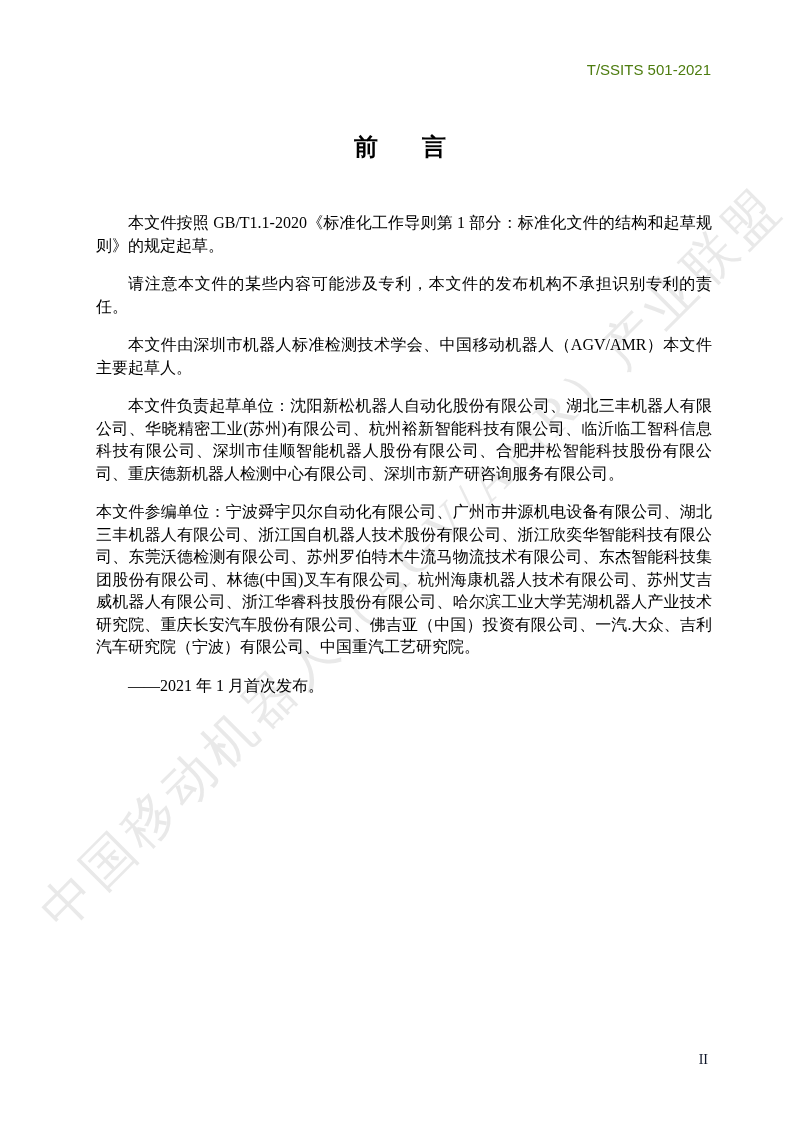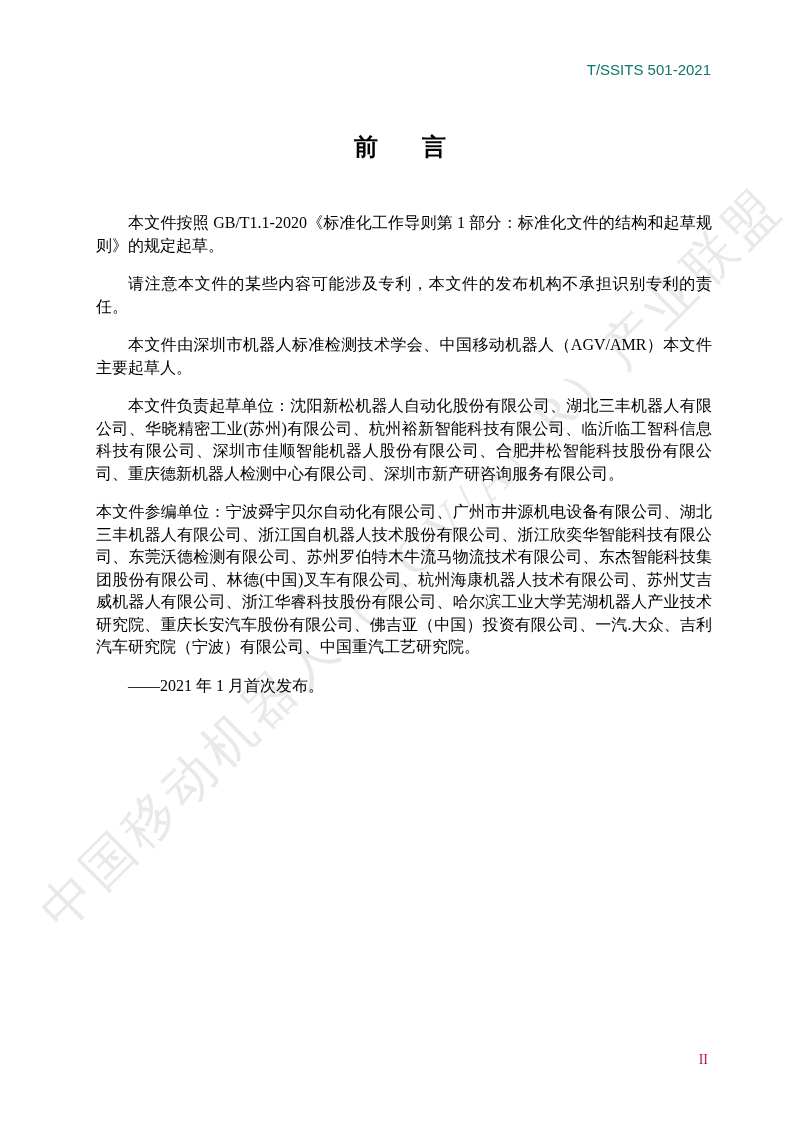--- a/index.html
+++ b/index.html
@@ -27,21 +27,21 @@
     color: rgba(120, 120, 120, 0.16);
     z-index: 0;
     pointer-events: none;
     user-select: none;
   }
   .header-code {
     position: absolute;
     top: 61px; right: 89px;
     font-family: "Liberation Sans", "DejaVu Sans", sans-serif;
     font-size: 15px;
-    color: #0f766e;
+    color: #4d7c0f;
     z-index: 2;
   }
   .doc-title {
     position: absolute;
     top: 131px; left: 0; width: 100%;
     display: flex; justify-content: center; align-items: center;
     gap: 44px;
     font-family: "Liberation Sans", "DejaVu Sans", sans-serif;
     font-weight: bold;
     font-size: 24px;
@@ -56,21 +56,21 @@
     line-height: 22.5px;
     text-align: justify;
     z-index: 1;
   }
   .body-text p { margin: 16px; padding: 0; }
   .body-text p.indent { text-indent: 2em; }
   .page-number {
     position: absolute;
     top: 1052px; right: 92px;
     font-size: 14px;
-    color: #be185d;
+    color: #0f172a;
     z-index: 2;
     font-family: "Liberation Serif", "DejaVu Serif", serif;
   }
 </style>
 </head>
 <body>
 
 <div class="page">
 
   <div class="watermark">中国移动机器人（AGV/AMR）产业联盟</div>

